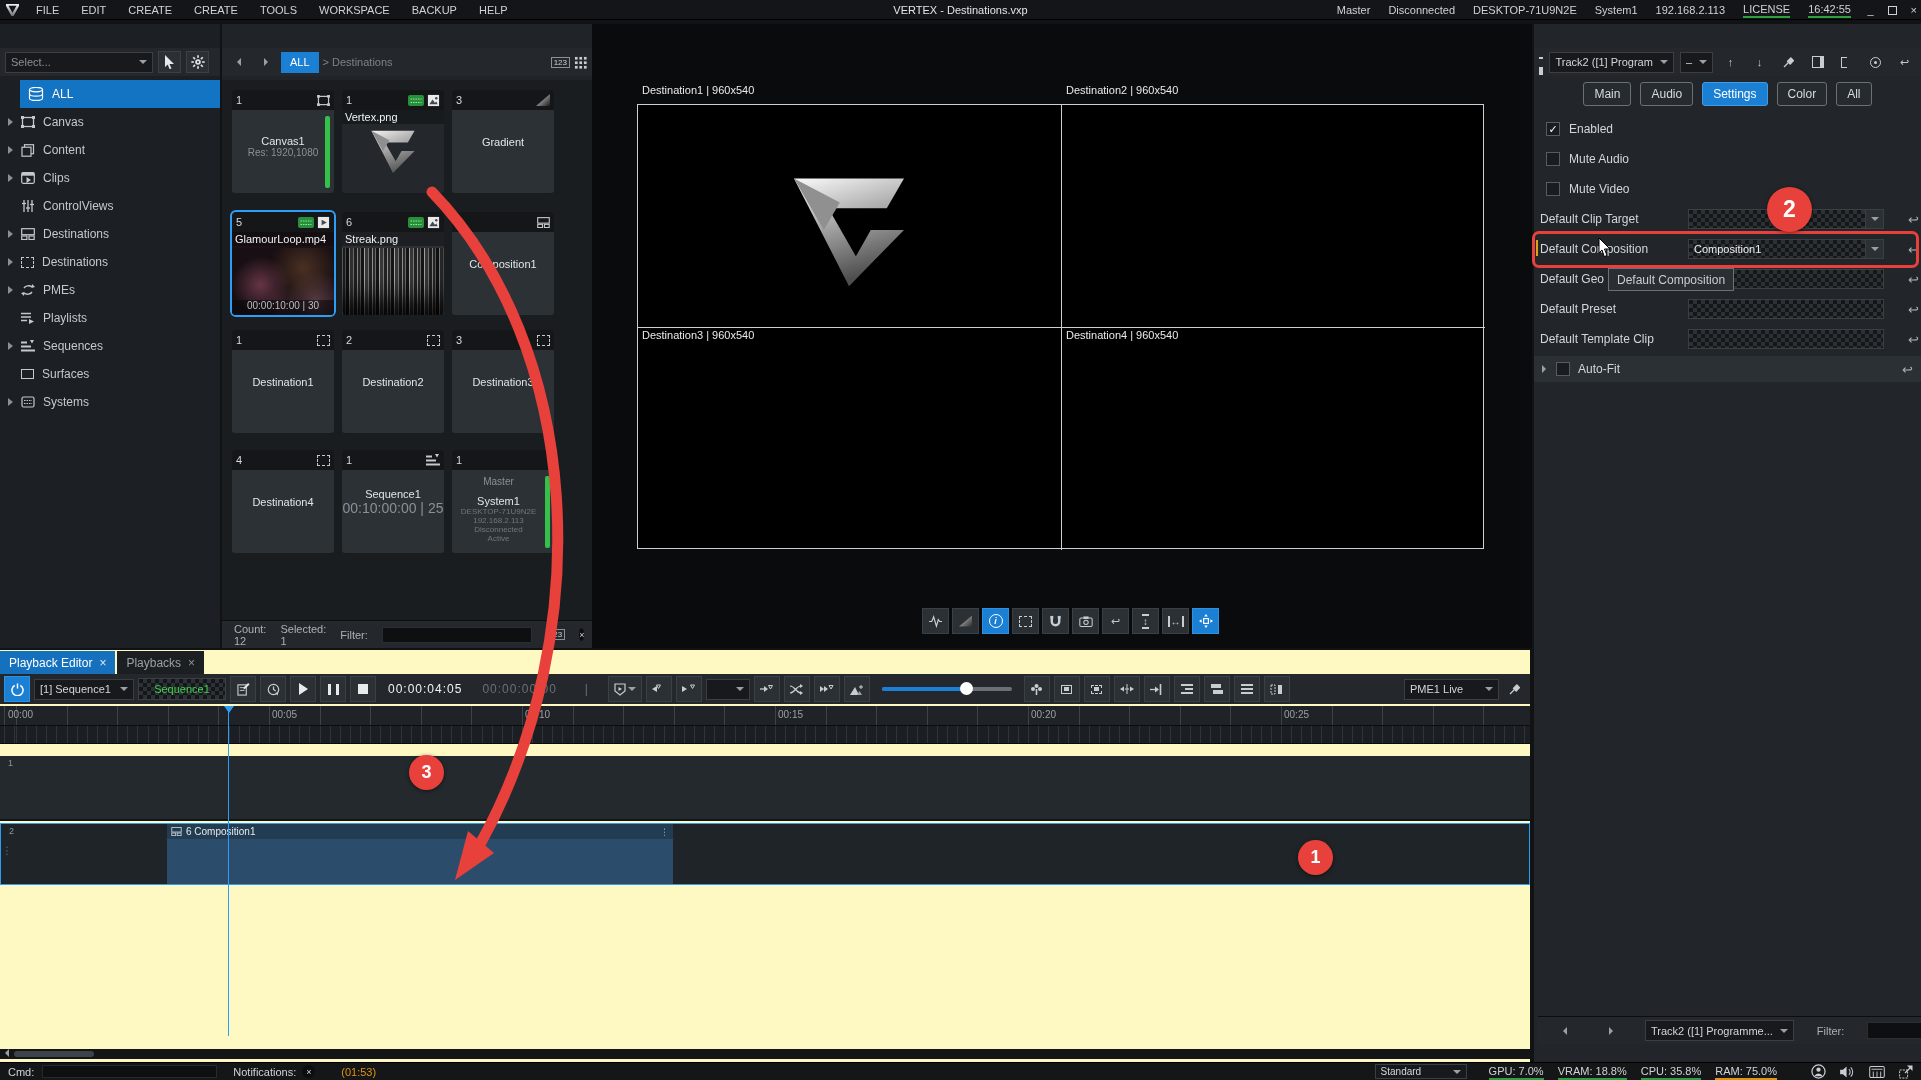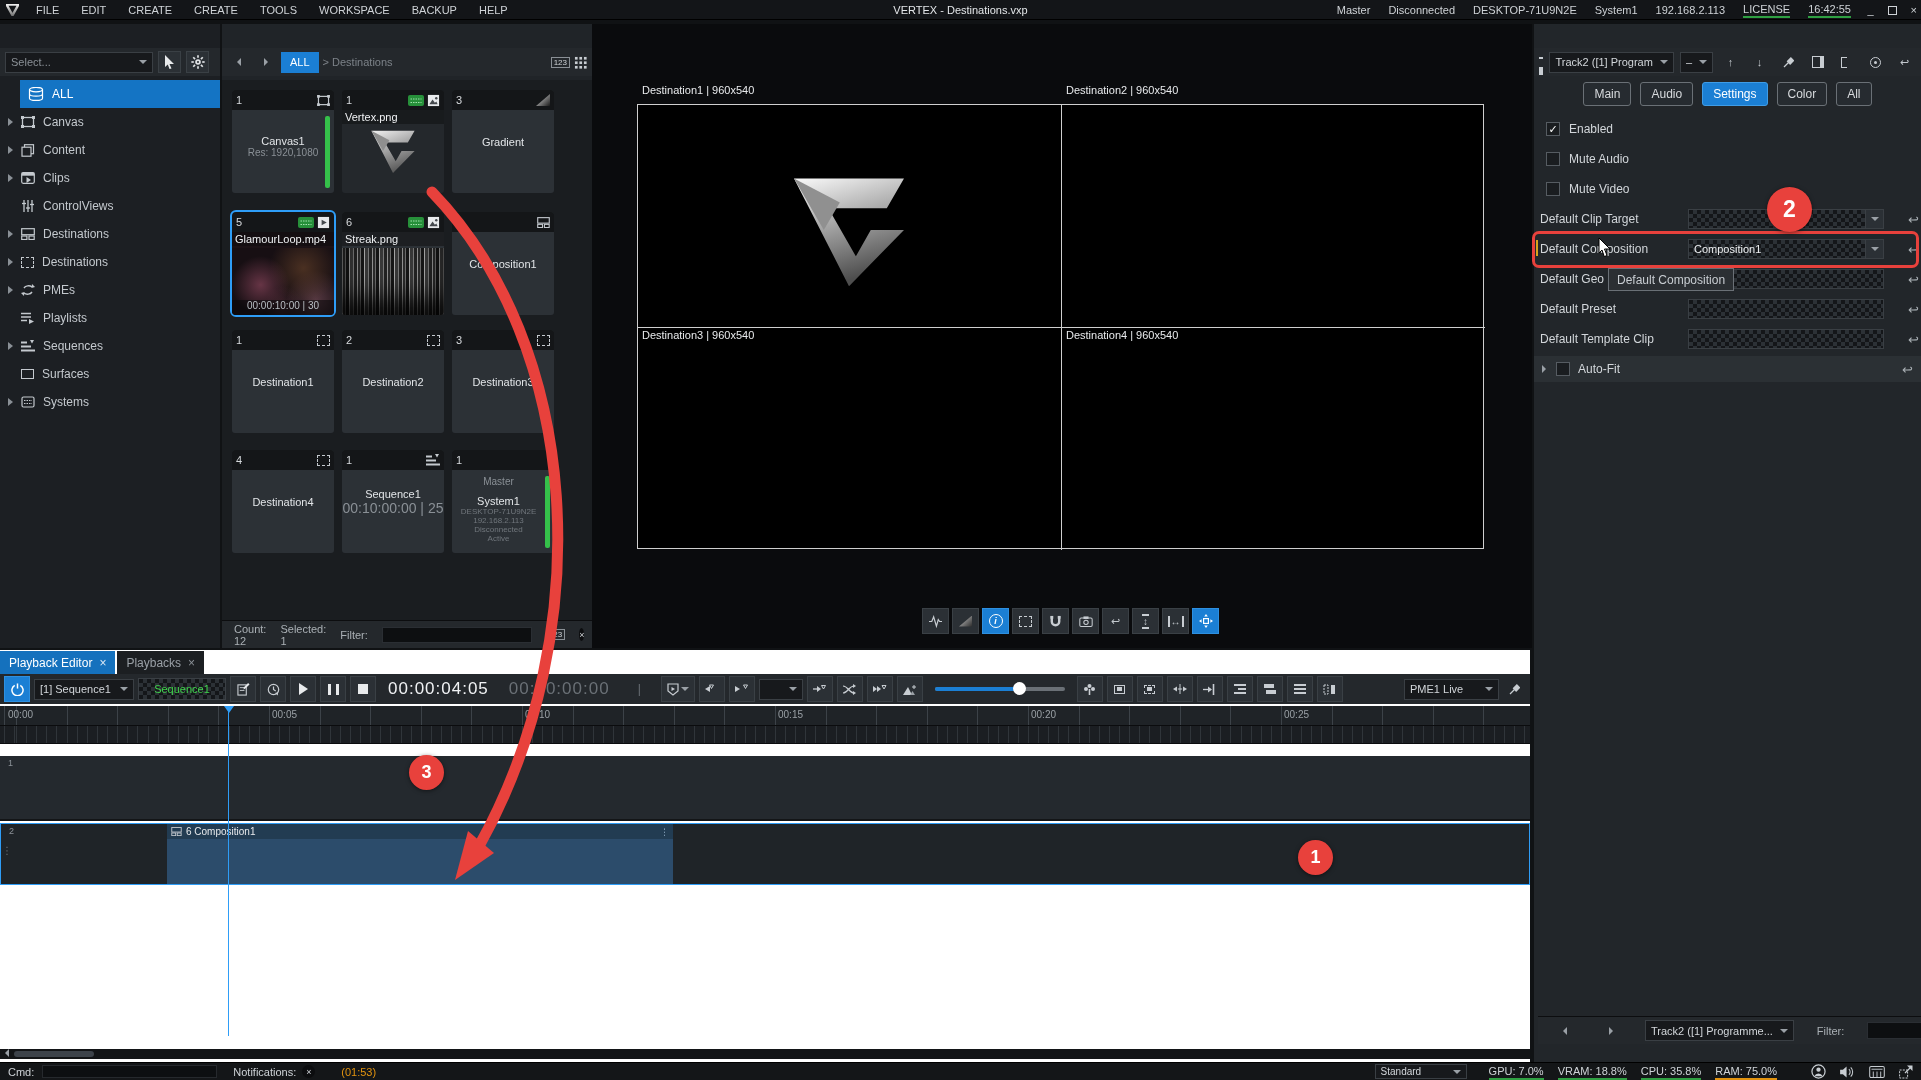--- a/index.html
+++ b/index.html
@@ -61,23 +61,23 @@
 .stab{height:24px;padding:0 10px;border:1px solid #6a7076;border-radius:3px;display:flex;align-items:center;color:#d7dadd;font-size:12px;background:#262b30}
 .stab.on{background:#1b7fd4;border-color:#3f9ce6;color:#fff}
 .prow{position:absolute;left:6px;height:22px;display:flex;align-items:center}
 .plabel{font-size:12px;color:#d2d6da}
 .pfield{position:absolute;left:148px;width:196px;height:20px;border:1px solid #3a3f44;display:flex;align-items:center}
 .pfield .val{flex:1;padding:0 5px;font-size:11px;color:#eceef0;white-space:nowrap}
 .pfield .dbtn{width:18px;height:18px;background:#2b3035;border-left:1px solid #3a3f44;display:flex;align-items:center;justify-content:center}
 .rst{position:absolute;right:8px;color:#aab0b5;font-size:13px}
 .cb{width:14px;height:14px;background:#1a1d20;border:1px solid #565c62;display:flex;align-items:center;justify-content:center;color:#fff;font-size:11px;flex:none}
 
-#playback{position:absolute;left:0;top:650px;width:1530px;height:412px;background:#ffffff}
+#playback{position:absolute;left:0;top:650px;width:1530px;height:412px;background:#fef9c3}
 #pbtoolbar{position:absolute;left:0;top:24px;width:1530px;height:30px;background:#24282c;display:flex;align-items:center;gap:4px;padding:0 4px}
-.tc{font-size:17px;color:#f0f2f4;letter-spacing:1px;padding:0 8px}
+.tc{font-size:12px;color:#f0f2f4;letter-spacing:1px;padding:0 8px}
 .tc.dim{color:#6a7076}
 #ruler{position:absolute;left:0;top:56px;width:1530px;height:20px;background:#1f2327;border-bottom:1px solid #0b0c0e;background-image:repeating-linear-gradient(90deg,#3c4248 0,#3c4248 1px,transparent 1px,transparent 50.6px);background-position:16px 0}
 #subticks{position:absolute;left:0;top:76px;width:1530px;height:18px;background:#1b1e22;background-image:repeating-linear-gradient(90deg,#30353a 0,#30353a 1px,transparent 1px,transparent 10.12px);background-position:16px 0;border-bottom:1px solid #0b0c0e}
 .rlab{position:absolute;top:3px;font-size:10px;color:#9aa0a5}
 .trackrow{position:absolute;left:0;width:1530px}
 .rownum{position:absolute;left:8px;top:2px;font-size:9px;color:#8c9298}
 
 #statusbar{position:absolute;left:0;top:1062px;width:1921px;height:18px;background:#141618;border-top:1px solid #000;display:flex;align-items:center;font-size:11px;color:#cfd3d7}
 .stat{position:relative;margin-right:14px;padding-bottom:1px}
 .stat .bar{position:absolute;left:0;right:0;bottom:-3px;height:3px}

